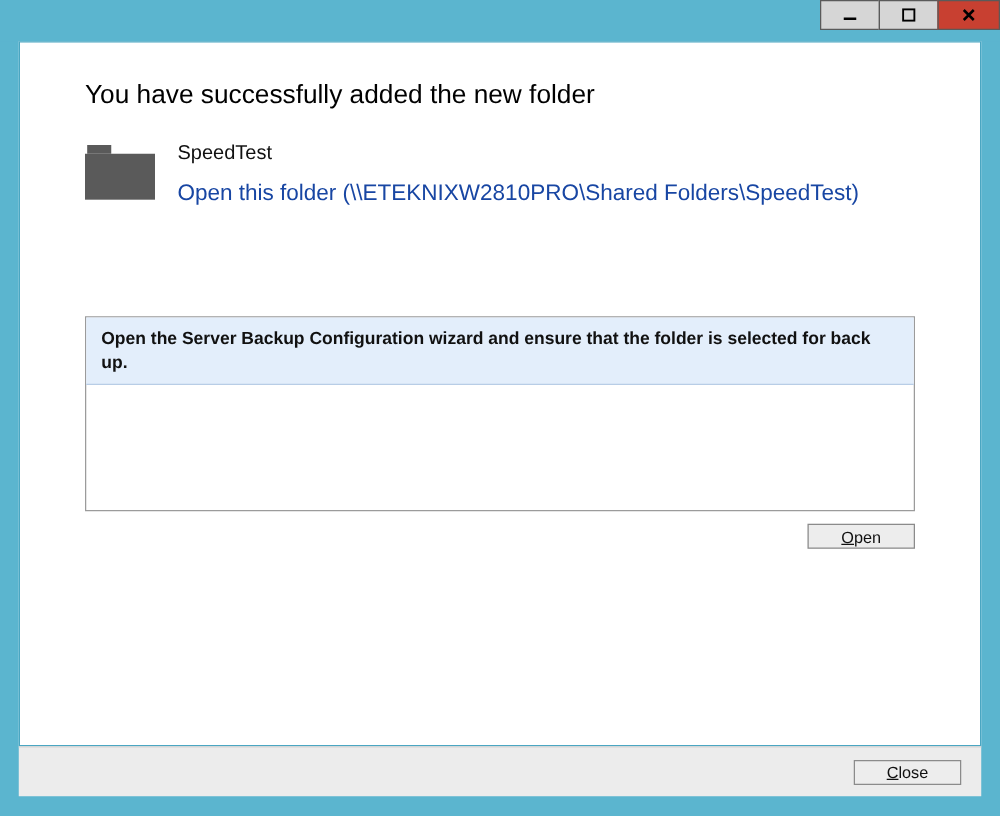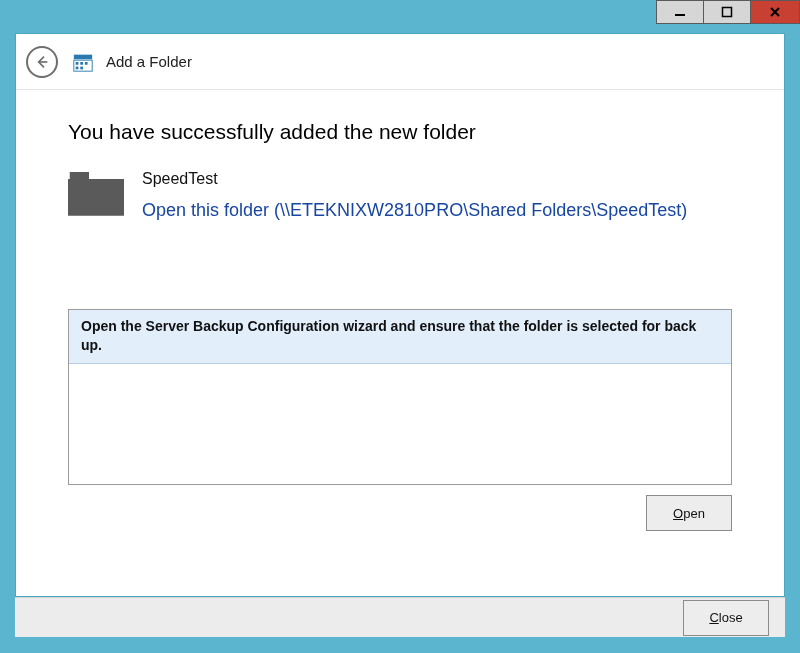--- a/index.html
+++ b/index.html
@@ -99,40 +99,40 @@
       color: #111;
       margin-bottom: 12px;
     }
     .folder-link {
       font-size: 18px;
       color: #1846a3;
       cursor: pointer;
     }
     .info-box {
       border: 1px solid #9b9b9b;
-      height: 176px;
+      height: 156px;
       background: #fff;
     }
     .info-header {
       background: #e3eefb;
       border-bottom: 1px solid #b8cde6;
       padding: 7px 12px 8px 12px;
       font-size: 14px;
       font-weight: bold;
       color: #111;
       line-height: 1.35;
     }
     .open-btn-row {
       display: flex;
       justify-content: flex-end;
       margin-top: 10px;
     }
     .btn {
       min-width: 86px;
-      height: 36px;
+      height: 20px;
       background: #ededed;
       border: 1px solid #8b8b8b;
       font-size: 13px;
       color: #111;
       display: flex;
       align-items: center;
       justify-content: center;
       cursor: pointer;
       padding: 0 12px;
     }
@@ -167,40 +167,20 @@
       </svg>
   </div>
   <div class="win-btn close">
     <svg width="12" height="12" viewBox="0 0 12 12">
         <path d="M2 2 L10 10 M10 2 L2 10" stroke="#000" stroke-width="2"></path>
       </svg>
   </div>
 </div>
 
 <div class="panel">
-  <div class="header">
-    <div class="back-btn">
-      <svg viewBox="0 0 24 24">
-          <path d="M15 4 L7 12 L15 20" fill="none" stroke="#6e6e6e" stroke-width="2.5"></path>
-          <line x1="7" y1="12" x2="20" y2="12" stroke="#6e6e6e" stroke-width="2.5"></line>
-        </svg>
-    </div>
-    <span class="cal-icon">
-      <svg viewBox="0 0 24 24" width="22" height="22">
-        <rect x="2" y="4" width="20" height="5" fill="#2a7ab0"></rect>
-        <rect x="2" y="10" width="20" height="12" fill="none" stroke="#2a7ab0" stroke-width="1"></rect>
-        <rect x="4" y="12" width="3" height="3" fill="#2a7ab0"></rect>
-        <rect x="9" y="12" width="3" height="3" fill="#2a7ab0"></rect>
-        <rect x="14" y="12" width="3" height="3" fill="#2a7ab0"></rect>
-        <rect x="4" y="17" width="3" height="3" fill="#2a7ab0"></rect>
-        <rect x="9" y="17" width="3" height="3" fill="#2a7ab0"></rect>
-      </svg>
-    </span>
-    <span class="header-title">Add a Folder</span>
-  </div>
 
   <div class="content">
     <h1 class="success-heading">You have successfully added the new folder</h1>
 
     <div class="folder-row">
       <span class="folder-icon">
         <svg viewBox="0 0 64 52" width="56" height="46">
           <rect x="2" y="2" width="22" height="8" fill="#5a5a5a"></rect>
           <rect x="0" y="10" width="64" height="42" fill="#5a5a5a"></rect>
         </svg>

